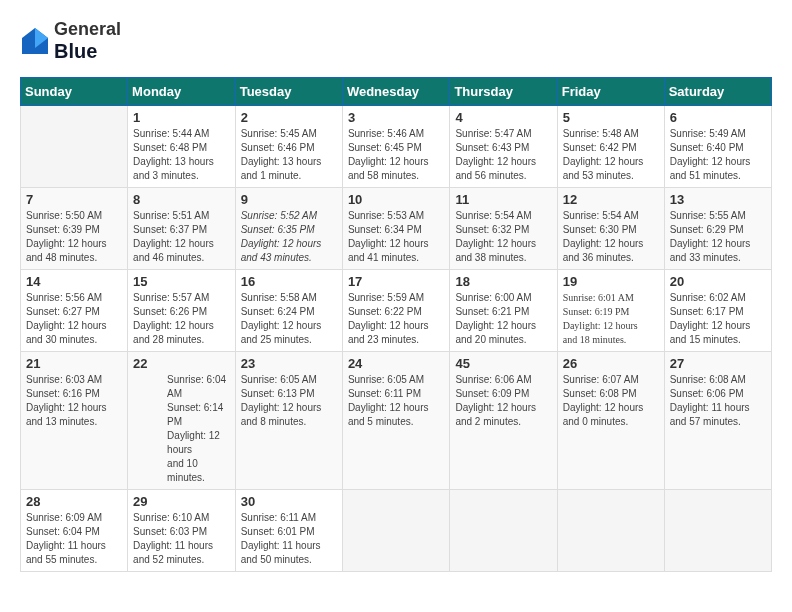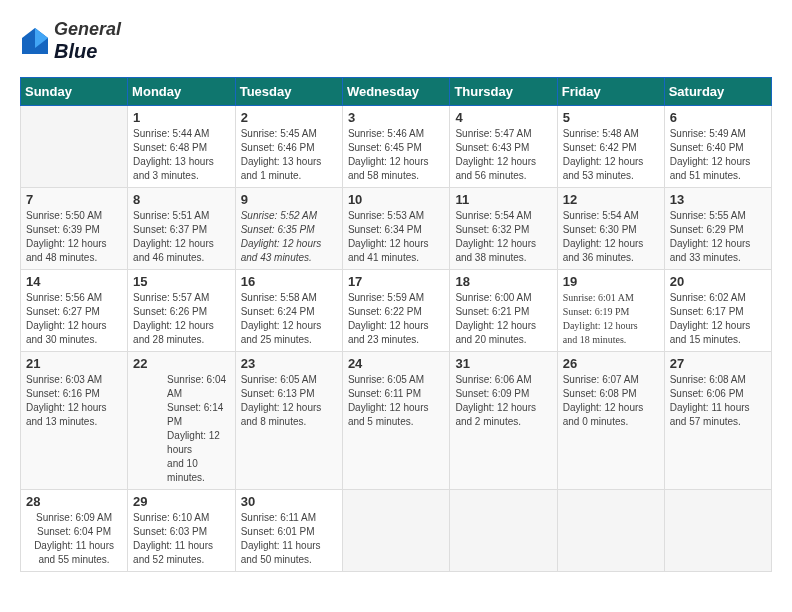--- a/index.html
+++ b/index.html
@@ -17,21 +17,20 @@
       margin-bottom: 15px;
     }
     .logo {
       display: flex;
       align-items: center;
     }
     .logo-text {
       display: flex;
       flex-direction: column;
       line-height: 1.1;
-      font-style: italic;
     }
     .logo-general {
       font-size: 18px;
       font-weight: bold;
       color: #333;
     }
     .logo-blue {
       font-size: 20px;
       font-weight: bold;
       color: #0f172a;
@@ -295,21 +294,21 @@
 and 8 minutes.</div>
         </td>
         <td>
           <span class="day-number">24</span>
           <div class="day-info" style="white-space: pre-line;">Sunrise: 6:05 AM
 Sunset: 6:11 PM
 Daylight: 12 hours
 and 5 minutes.</div>
         </td>
         <td>
-          <span class="day-number">31</span>
+          <span class="day-number">45</span>
           <div class="day-info" style="white-space: pre-line;">Sunrise: 6:06 AM
 Sunset: 6:09 PM
 Daylight: 12 hours
 and 2 minutes.</div>
         </td>
         <td>
           <span class="day-number">26</span>
           <div class="day-info" style="white-space: pre-line;">Sunrise: 6:07 AM
 Sunset: 6:08 PM
 Daylight: 12 hours
@@ -319,21 +318,21 @@
           <span class="day-number">27</span>
           <div class="day-info" style="white-space: pre-line;">Sunrise: 6:08 AM
 Sunset: 6:06 PM
 Daylight: 11 hours
 and 57 minutes.</div>
         </td>
       </tr>
       <tr>
         <td>
           <span class="day-number">28</span>
-          <div class="day-info" style="white-space: pre-line; text-align: center;">Sunrise: 6:09 AM
+          <div class="day-info" style="white-space: pre-line;">Sunrise: 6:09 AM
 Sunset: 6:04 PM
 Daylight: 11 hours
 and 55 minutes.</div>
         </td>
         <td>
           <span class="day-number">29</span>
           <div class="day-info" style="white-space: pre-line;">Sunrise: 6:10 AM
 Sunset: 6:03 PM
 Daylight: 11 hours
 and 52 minutes.</div>

